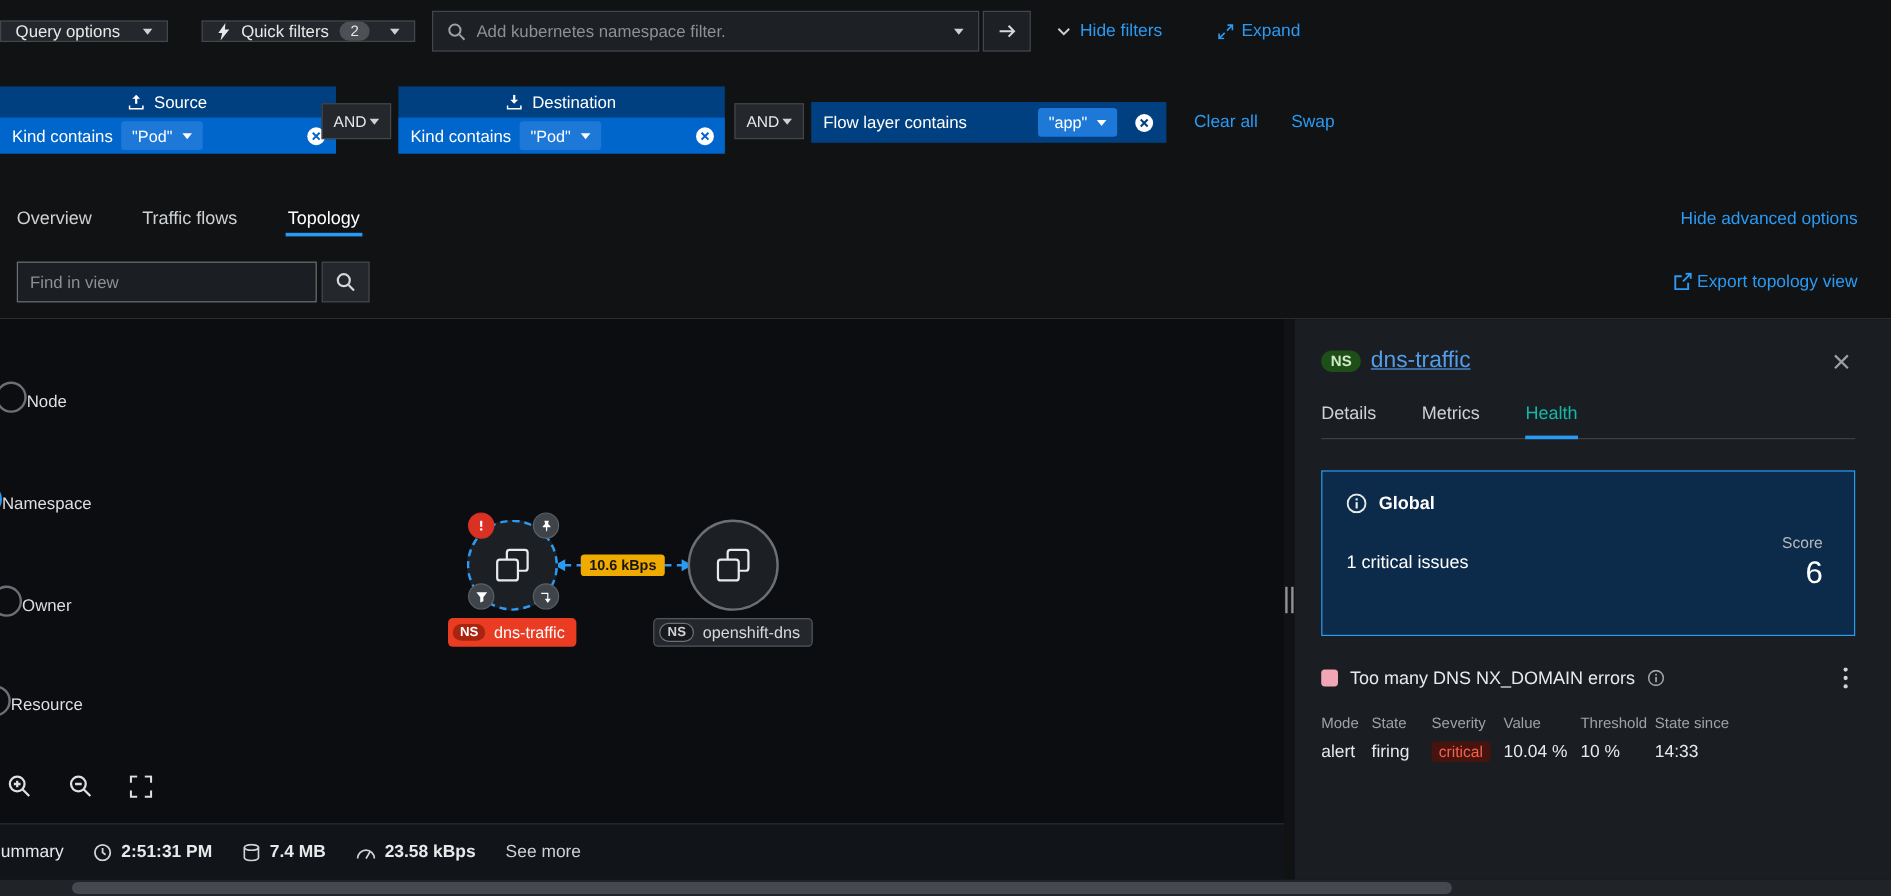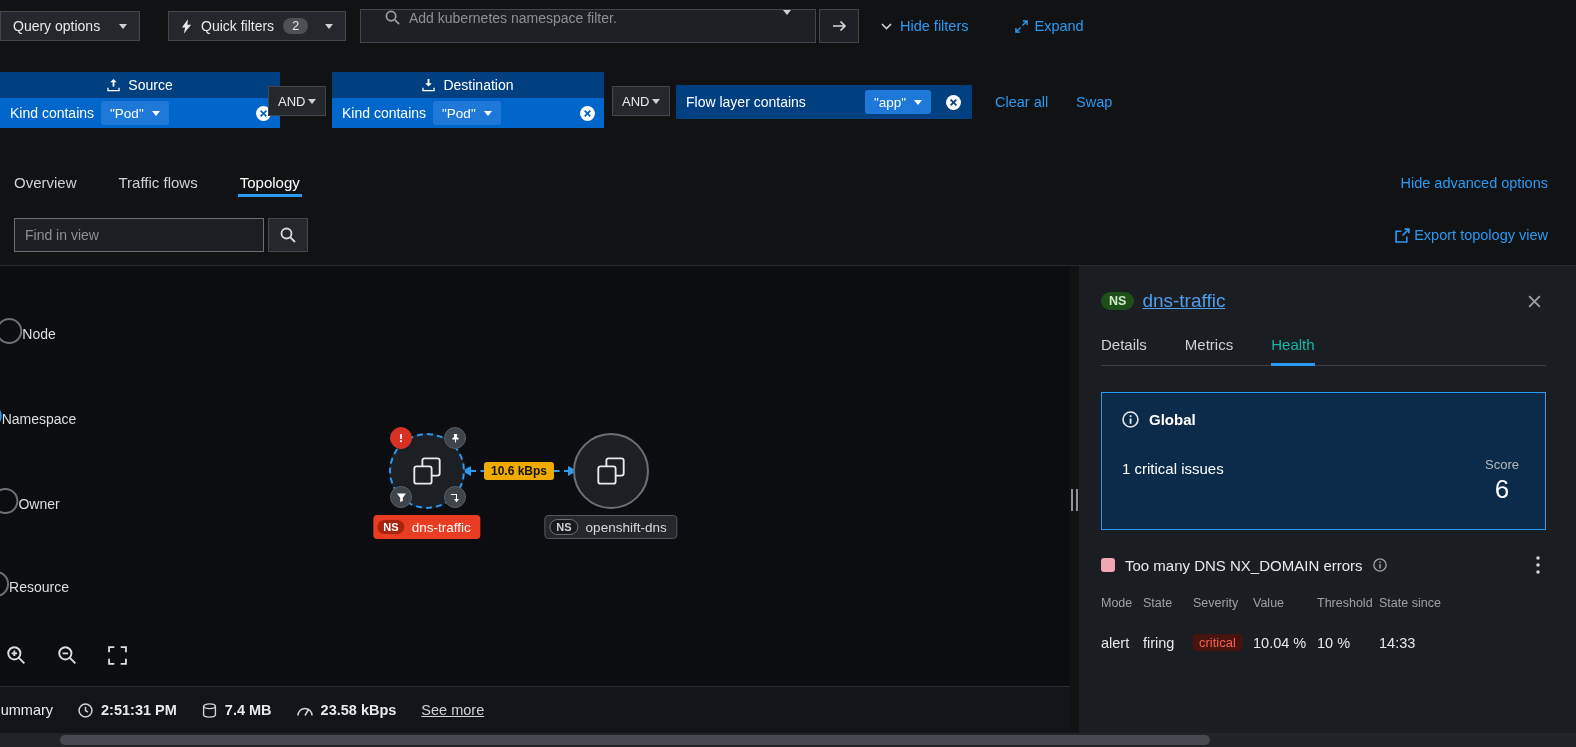--- a/index.html
+++ b/index.html
@@ -1,31 +1,31 @@
 <!DOCTYPE html>
 <html><head>
 <meta charset="utf-8">
 <style>
 *{margin:0;padding:0;box-sizing:border-box}
 html,body{width:1576px;height:747px}
 body{background:#101214;font-family:"Liberation Sans",sans-serif;color:#e8e9ea;font-size:14px;overflow:hidden}
 .app{position:relative;width:1576px;height:747px;display:flex;flex-direction:column}
 
 
-.ctrl{height:30px;background:#24272b;border:1px solid #43474c;display:flex;align-items:center;padding:0 12px;color:#e8e9ea;font-size:14px;cursor:pointer}
+.ctrl{height:18px;background:#24272b;border:1px solid #43474c;display:flex;align-items:center;padding:0 12px;color:#e8e9ea;font-size:14px;cursor:pointer}
 .caret{display:inline-block;width:0;height:0;border-left:4.5px solid transparent;border-right:4.5px solid transparent;border-top:5px solid #cfd2d5;flex:none}
 .caret.white{border-top-color:#fff}
 .link{color:#2b9af3;font-size:14.5px;cursor:pointer;white-space:nowrap}
 
 
 .topbar{height:52px;display:flex;align-items:center;flex:none}
 .qopts{width:140px;justify-content:space-between}
 .qfilters{margin-left:28px;width:178px;gap:9px}
 .count-badge{background:#4d5156;color:#e8e9ea;font-size:12.5px;padding:1px 9px;border-radius:9px}
-.searchbox{margin-left:14px;width:456px;height:34px;background:#1d2024;border:1px solid #43474c;display:flex;align-items:flex-start;gap:9px;padding:0 24px}
+.searchbox{margin-left:14px;width:456px;height:34px;background:#1d2024;border:1px solid #43474c;display:flex;align-items:center;gap:9px;padding:0 12px}
 .searchbox input{flex:1;background:transparent;border:none;outline:none;color:#e8e9ea;font-size:14px;font-family:"Liberation Sans",sans-serif}
 .searchbox input::placeholder{color:#8d9195}
 .arrowbtn{margin-left:3px;width:40px;height:34px;border:1px solid #43474c;background:#1d2024;display:flex;align-items:center;justify-content:center;cursor:pointer}
 .hidefilters{margin-left:22px;display:flex;align-items:center;gap:8px;cursor:pointer}
 .expand{margin-left:46px;display:flex;align-items:center;gap:7px;cursor:pointer}
 
 
 .filterbar{height:96px;position:relative;flex:none}
 .fgroup{position:absolute;background:#004080}
 .fgroup-head{height:26px;display:flex;align-items:center;justify-content:center;gap:8px;font-size:14px;color:#fff}
@@ -41,21 +41,21 @@
 .vtab.active{color:#fff}
 .vtab.active::after{content:"";position:absolute;left:0;right:0;bottom:7px;height:3px;background:#2b9af3}
 .hideadv{margin-left:auto;padding-bottom:13px}
 
 
 .topotoolbar{height:61px;display:flex;align-items:center;padding-right:28px;flex:none}
 .dispopts{width:148px;justify-content:space-between}
 .findinput{margin-left:14px;width:250px;height:34px;background:#1b1e22;border:1px solid #6b6f74;color:#e8e9ea;font-size:14px;padding:0 10px;outline:none;font-family:"Liberation Sans",sans-serif}
 .findinput::placeholder{color:#8d9195}
 .findbtn{margin-left:4px;width:40px;height:34px;border:1px solid #43474c;background:#24272b;display:flex;align-items:center;justify-content:center;cursor:pointer}
-.export{margin-left:auto;display:flex;align-items:flex-end;gap:4px;cursor:pointer}
+.export{margin-left:auto;display:flex;align-items:flex-start;gap:4px;cursor:pointer}
 
 
 .main{flex:1;min-height:0;display:flex;border-top:1px solid #292c30}
 .canvas{width:1070px;position:relative;background:#0b0d10;overflow:hidden;flex:none}
 .divider{width:9px;background:#101214;position:relative;flex:none;cursor:col-resize}
 .dhandle{position:absolute;top:50%;left:1px;transform:translateY(-50%);width:7px;height:22px;border-left:2px solid #8f9296;border-right:2px solid #8f9296}
 .panel{flex:1;background:#1a1d22;padding:24px 30px 0 22px;position:relative;min-width:0}
 
 
 .scope-item{position:absolute;display:flex;flex-direction:row;align-items:center;transform:translateX(-50%)}
@@ -76,44 +76,44 @@
 .nlabel.alert{background:#e93c22;color:#fff}
 .nlabel.plain{background:#24272c;border:1px solid #53575d;color:#d7d9db}
 .nspill{font-size:11px;font-weight:bold;padding:1px 6px;border-radius:9px}
 .nspill.red{background:#a8240f;color:#fff}
 .nspill.gray{background:#17191d;border:1px solid #6c7075;color:#cfd2d4}
 .zoombar{position:absolute;left:6px;top:379px;display:flex;gap:31px;align-items:center}
 .zbtn{cursor:pointer;display:flex}
 .statusbar{position:absolute;left:0;right:0;bottom:0;height:47px;background:#111418;border-top:1px solid #2a2d31;display:flex;align-items:center;gap:25px;overflow:hidden;padding-right:20px}
 .summary{margin-left:-9px;font-size:14.5px;white-space:nowrap}
 .stat{display:flex;align-items:center;gap:8px;font-weight:bold;font-size:14.5px;white-space:nowrap}
-.seemore{font-size:14.5px;color:#d0d2d4;text-decoration:underline;cursor:pointer;white-space:nowrap}
+.seemore{font-size:14.5px;color:#d0d2d4;cursor:pointer;white-space:nowrap}
 
 
 .p-head{display:flex;align-items:center}
 .ns-badge{background:#1e4f18;color:#cfeac6;font-size:12.5px;font-weight:bold;padding:2px 8px;border-radius:10px;flex:none}
 .p-title{margin-left:8px;font-size:19px;color:#519de9;text-decoration:underline;cursor:pointer;white-space:nowrap}
 .p-close{margin-left:auto;margin-right:4px;cursor:pointer;display:flex}
 .p-tabs{display:flex;gap:38px;margin-top:24px;border-bottom:1px solid #3c4045}
 .ptab{padding-bottom:12px;font-size:15px;color:#cfd2d4;position:relative;cursor:pointer}
 .ptab.active{color:#14b8a6}
 .ptab.active::after{content:"";position:absolute;left:0;right:0;bottom:-1px;height:3px;background:#2b9af3}
 .score-card{margin-top:26px;height:138px;border:1px solid #2b9af3;background:#0c2a49;padding:18px 20px;position:relative}
 .sc-head{display:flex;align-items:center;gap:10px;font-weight:bold;font-size:15px;color:#fff}
 .sc-issues{margin-top:32px;font-size:15px;color:#fff}
-.sc-score{position:absolute;top:64px;right:26px;text-align:center}
+.sc-score{position:absolute;top:52px;right:26px;text-align:right}
 .sc-score-label{font-size:13px;color:#b6b9bc}
 .sc-score-value{font-size:26px;margin-top:2px;color:#fff}
 .alert-row{margin-top:24px;display:flex;align-items:center;gap:10px}
 .alert-swatch{width:14px;height:14px;border-radius:3px;background:#f0a6b4;flex:none}
 .alert-title{font-size:15px;white-space:nowrap}
 .alert-kebab{margin-left:auto;margin-right:2px;cursor:pointer;display:flex;padding:2px 4px}
 .statgrid{margin-top:20px;display:grid;grid-template-columns:34px 42px 52px 56px 54px auto;column-gap:8px;font-size:12.5px;color:#9ea1a5}
 .statgrid span{white-space:nowrap}
-.statrow{margin-top:24px;display:grid;grid-template-columns:34px 42px 52px 56px 54px auto;column-gap:8px;font-size:14.5px;color:#e8e9ea;align-items:center}
+.statrow{margin-top:8px;display:grid;grid-template-columns:34px 42px 52px 56px 54px auto;column-gap:8px;font-size:14.5px;color:#e8e9ea;align-items:center}
 .sev-badge{display:inline-block;background:#46130f;color:#f4624e;font-size:13px;padding:1px 6px;border-radius:3px;justify-self:start;white-space:nowrap}
 
 
 .hscroll{height:14px;background:#202328;position:relative;flex:none}
 .hthumb{position:absolute;left:60px;top:2px;height:10px;width:1150px;background:#45494f;border-radius:5px;cursor:pointer}
 </style>
 </head>
 <body>
 
 <div class="app">

